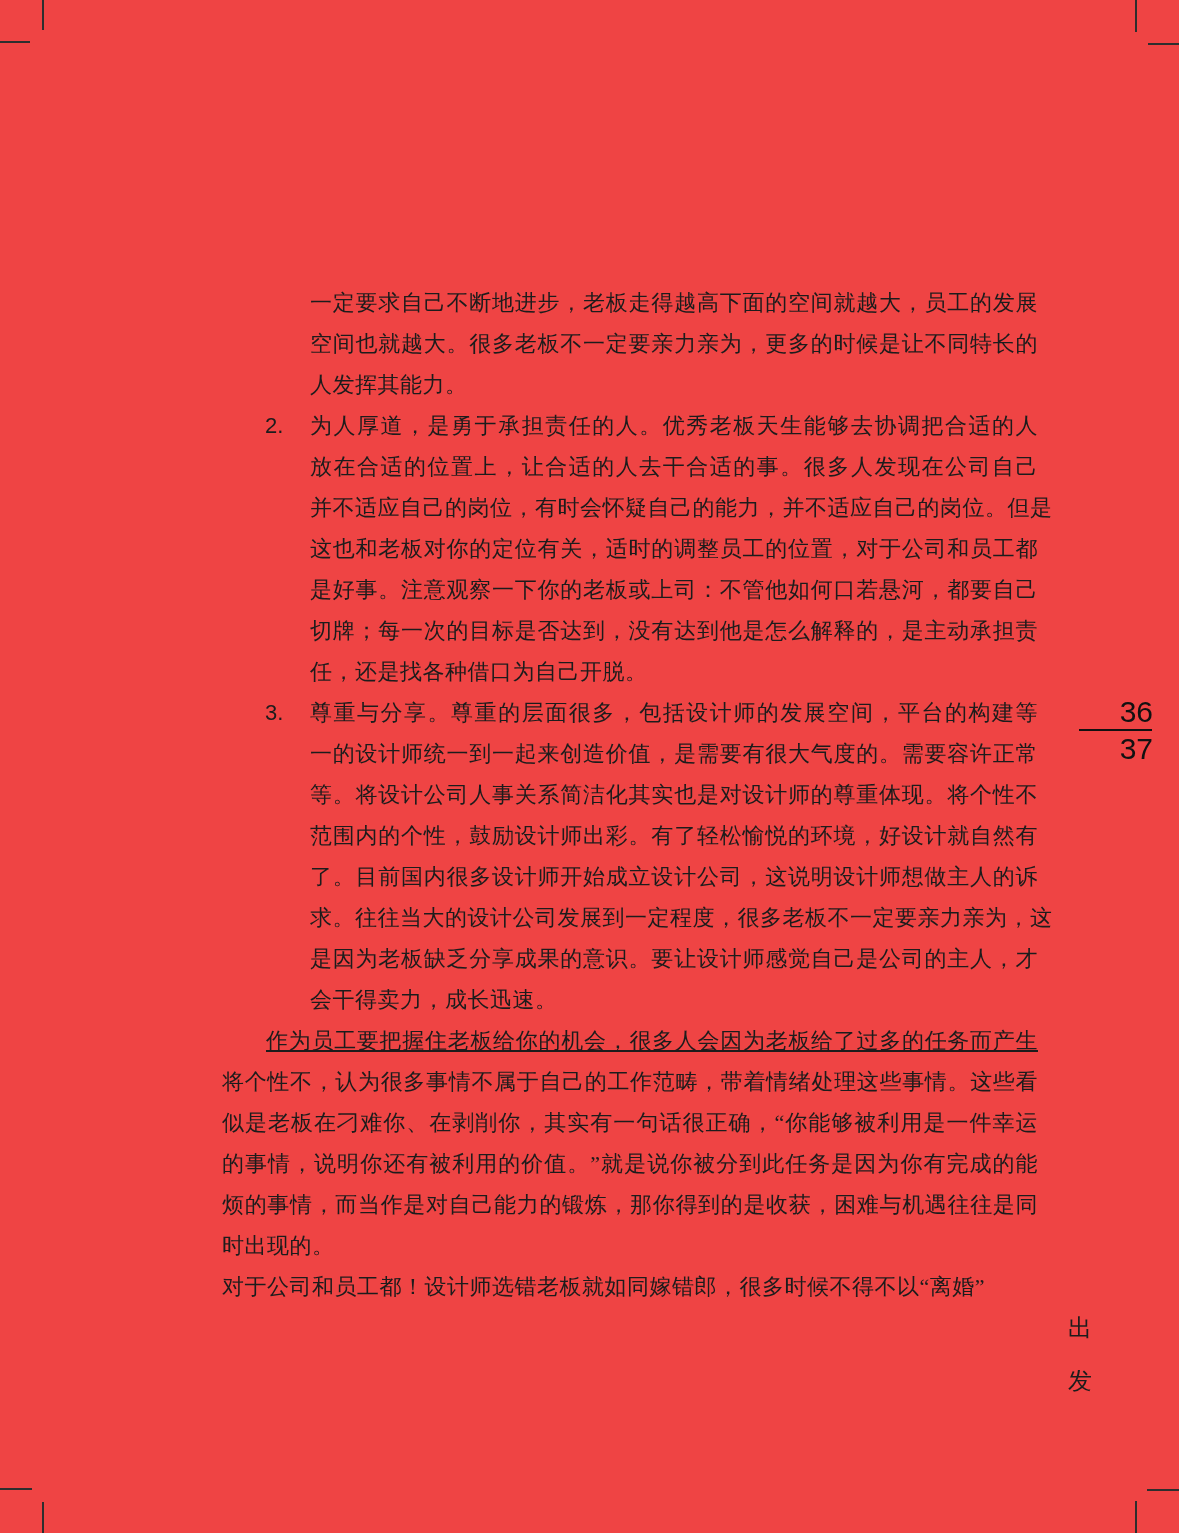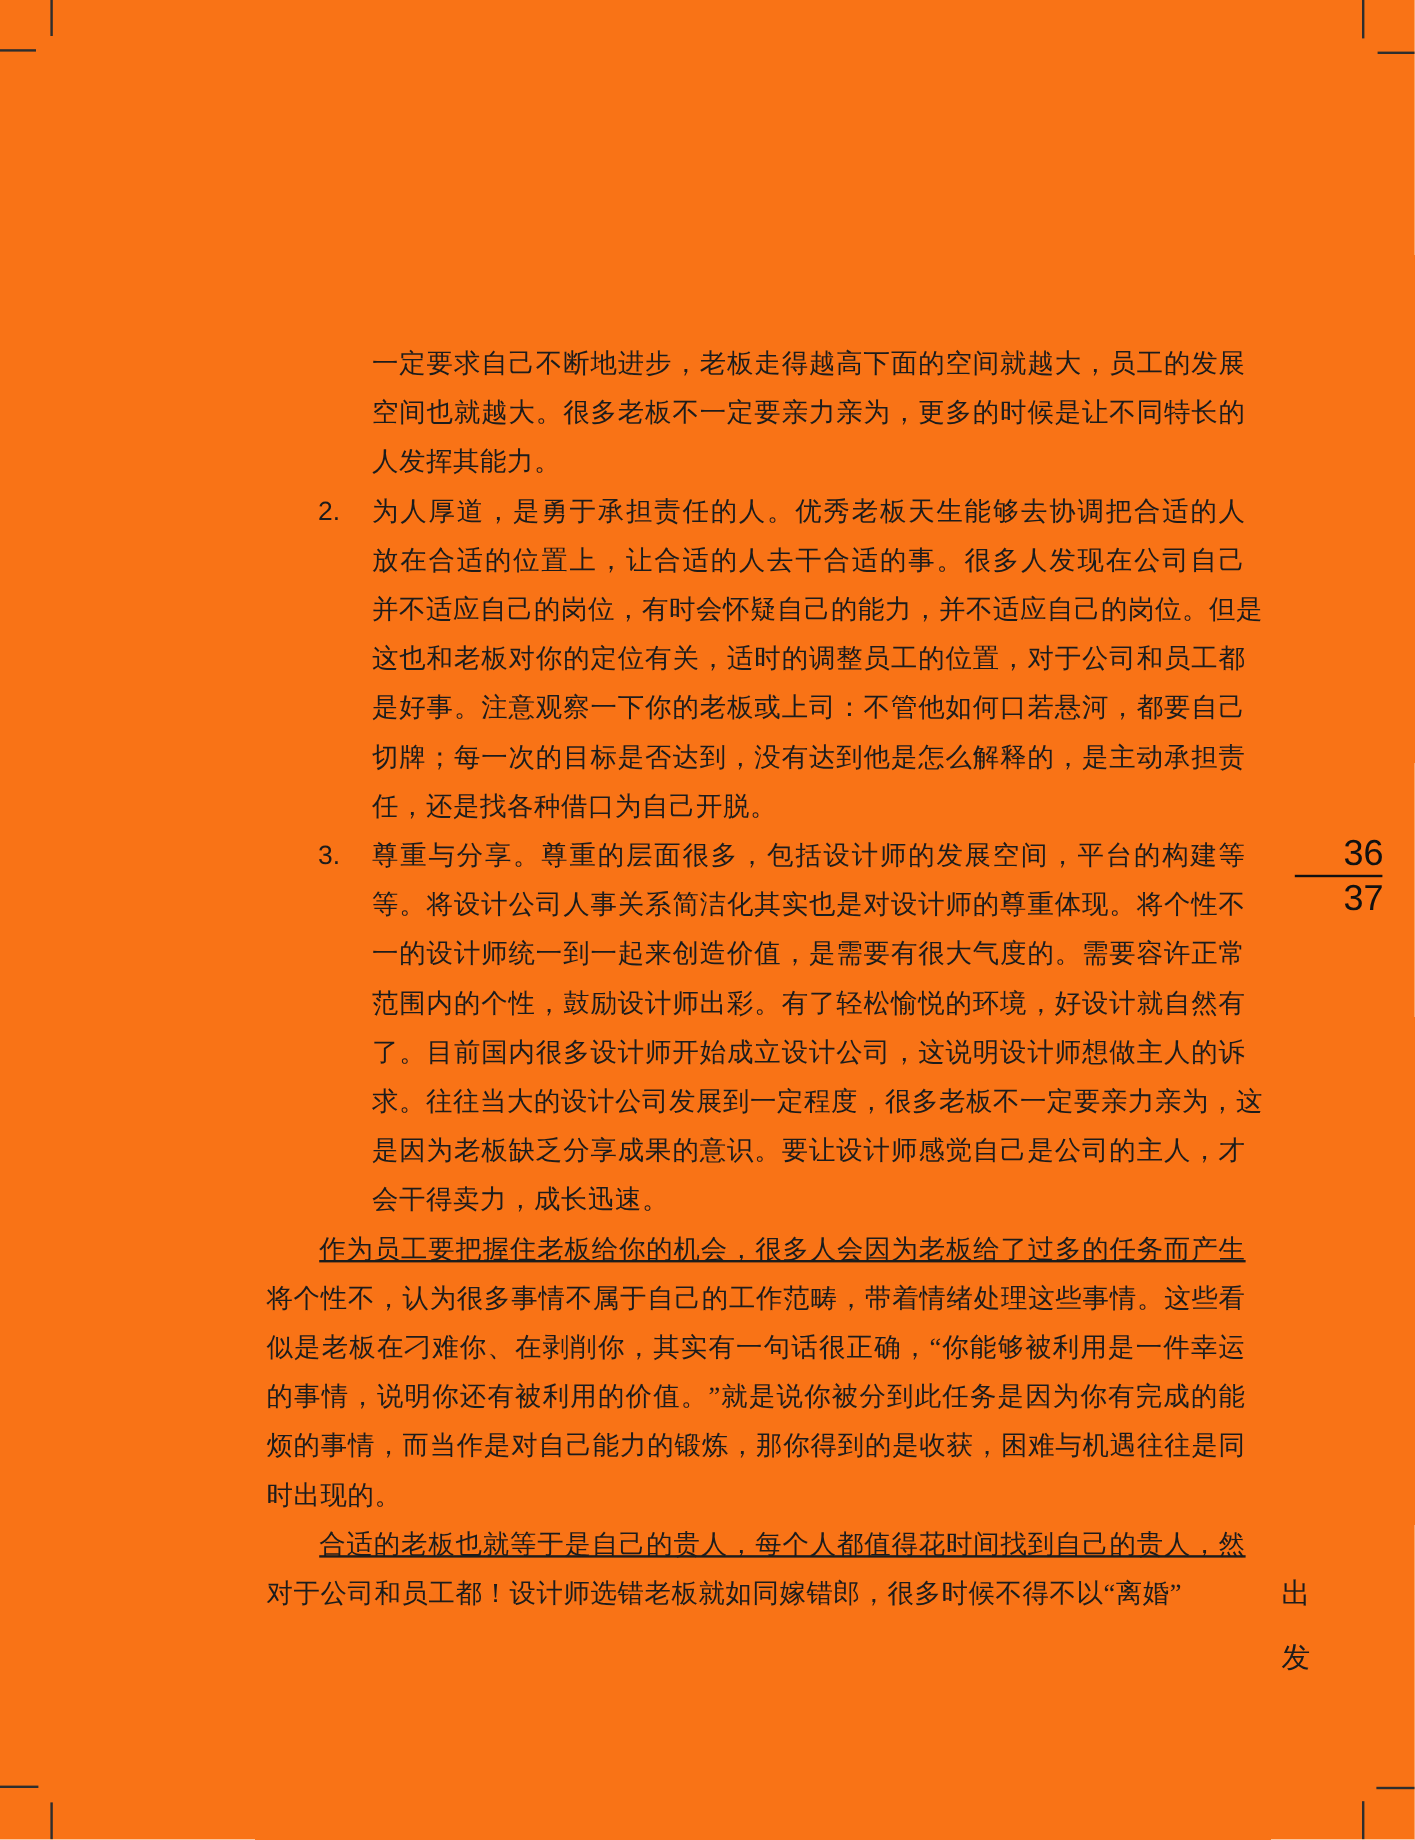--- a/index.html
+++ b/index.html
@@ -4,21 +4,21 @@
 <style>
   html, body {
     margin: 0;
     padding: 0;
     background: #ffffff;
   }
   .page {
     position: relative;
     width: 1179px;
     height: 1533px;
-    background: #f97316;
+    background: #ef4444;
     overflow: hidden;
     font-family: "Liberation Serif", "DejaVu Serif", serif;
     color: #1c1c1c;
   }
   
   .mark { position: absolute; background: #2e2e2e; }
   .mark.tl-v { left: 42px;  top: 0;       width: 2px;  height: 30px; }
   .mark.tl-h { left: 0;     top: 41px;    width: 30px; height: 2px;  }
   .mark.tr-v { left: 1135px;top: 0;       width: 2px;  height: 32px; }
   .mark.tr-h { left: 1148px;top: 43px;    width: 31px; height: 2px;  }
@@ -112,38 +112,37 @@
         <div class="line">放在合适的位置上，让合适的人去干合适的事。很多人发现在公司自己</div>
         <div class="line">并不适应自己的岗位，有时会怀疑自己的能力，并不适应自己的岗位。但是</div>
         <div class="line">这也和老板对你的定位有关，适时的调整员工的位置，对于公司和员工都</div>
         <div class="line">是好事。注意观察一下你的老板或上司：不管他如何口若悬河，都要自己</div>
         <div class="line">切牌；每一次的目标是否达到，没有达到他是怎么解释的，是主动承担责</div>
         <div class="line last">任，还是找各种借口为自己开脱。</div>
       </div>
       <div class="block list">
         <span class="marker">3.</span>
         <div class="line">尊重与分享。尊重的层面很多，包括设计师的发展空间，平台的构建等</div>
+        <div class="line">一的设计师统一到一起来创造价值，是需要有很大气度的。需要容许正常</div>
         <div class="line">等。将设计公司人事关系简洁化其实也是对设计师的尊重体现。将个性不</div>
-        <div class="line">一的设计师统一到一起来创造价值，是需要有很大气度的。需要容许正常</div>
         <div class="line">范围内的个性，鼓励设计师出彩。有了轻松愉悦的环境，好设计就自然有</div>
         <div class="line">了。目前国内很多设计师开始成立设计公司，这说明设计师想做主人的诉</div>
         <div class="line">求。往往当大的设计公司发展到一定程度，很多老板不一定要亲力亲为，这</div>
         <div class="line">是因为老板缺乏分享成果的意识。要让设计师感觉自己是公司的主人，才</div>
         <div class="line last">会干得卖力，成长迅速。</div>
       </div>
       <div class="block para">
         <div class="line first">作为员工要把握住老板给你的机会，很多人会因为老板给了过多的任务而产生</div>
         <div class="line">将个性不，认为很多事情不属于自己的工作范畴，带着情绪处理这些事情。这些看</div>
         <div class="line">似是老板在刁难你、在剥削你，其实有一句话很正确，“你能够被利用是一件幸运</div>
         <div class="line">的事情，说明你还有被利用的价值。”就是说你被分到此任务是因为你有完成的能</div>
         <div class="line">烦的事情，而当作是对自己能力的锻炼，那你得到的是收获，困难与机遇往往是同</div>
         <div class="line last">时出现的。</div>
       </div>
       <div class="block para">
-        <div class="line first">合适的老板也就等于是自己的贵人，每个人都值得花时间找到自己的贵人，然</div>
         <div class="line last">对于公司和员工都！设计师选错老板就如同嫁错郎，很多时候不得不以“离婚”</div>
       </div>
     </main>
 
   <div class="folio">
     <div class="folio-num">36</div>
     <div class="folio-rule"></div>
     <div class="folio-num">37</div>
   </div>
 

